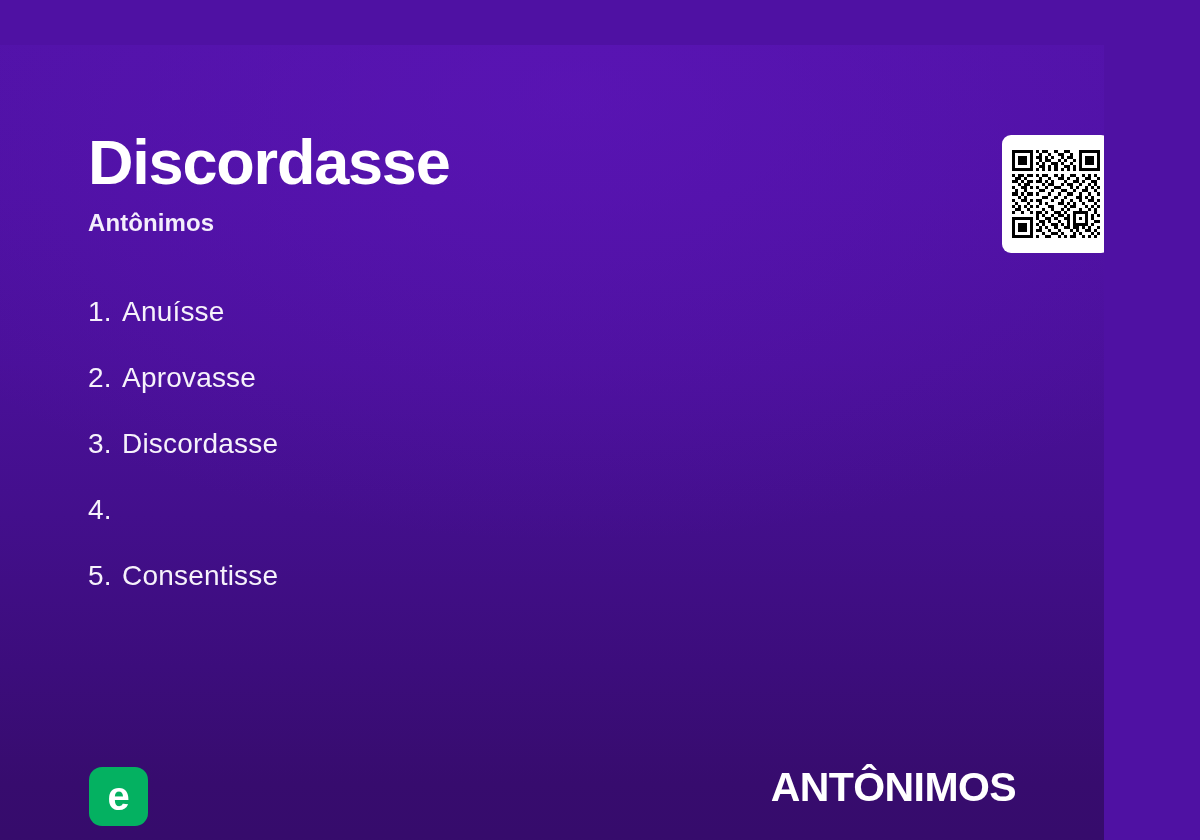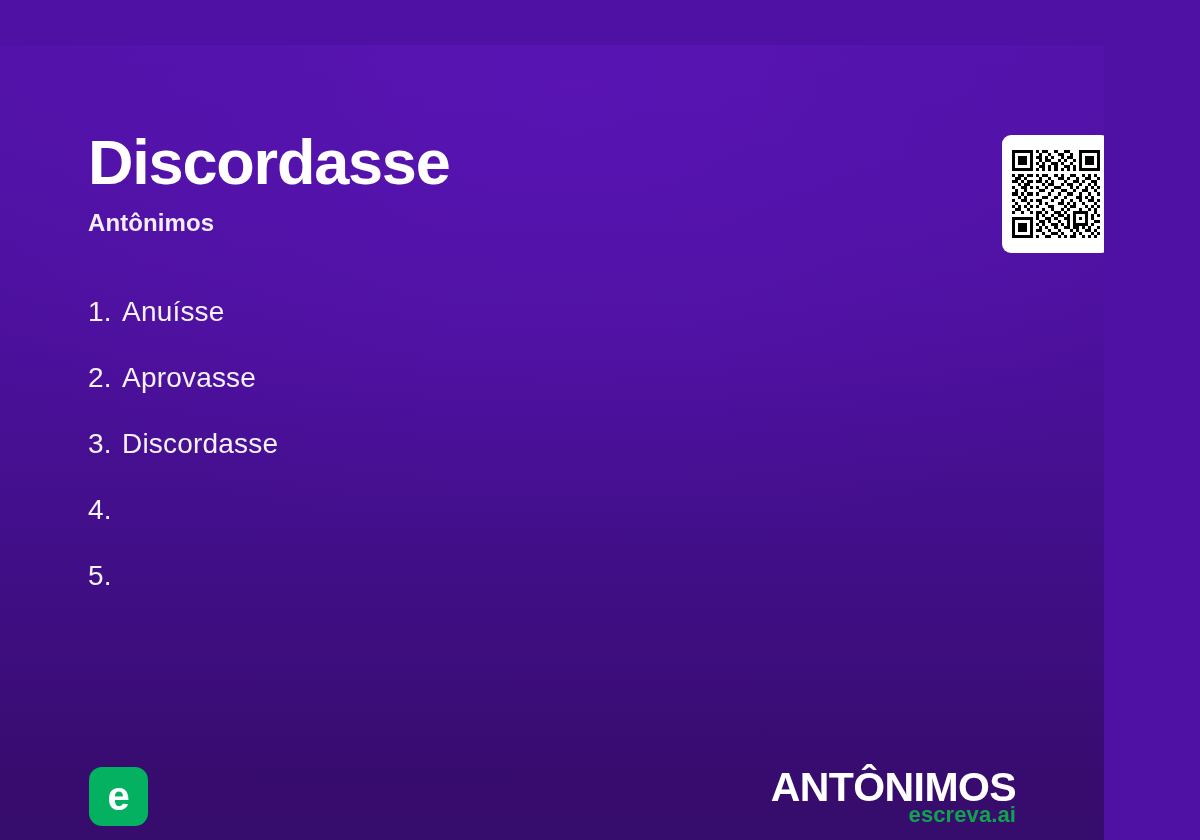--- a/index.html
+++ b/index.html
@@ -179,20 +179,21 @@
     </li>
     <li>
       <span class="rank">3.</span>
       <span class="term">Discordasse</span>
     </li>
     <li>
       <span class="rank">4.</span>
     </li>
     <li>
       <span class="rank">5.</span>
+      <span class="term">Consentisse</span>
     </li>
   </ol>
 
   <div id="qr-panel">
     <span>
       <svg width="88" height="88" viewBox="0 0 29 29" shape-rendering="crispEdges" role="img" aria-label="QR code">
         <rect width="29" height="29" fill="#ffffff"></rect>
         <g fill="#000000">
 
           <rect x="0" y="0" width="7" height="1"></rect>
@@ -438,16 +439,15 @@
       </svg>
     </span>
   </div>
 
   <div id="app-logo">
     <span id="app-logo-letter">e</span>
   </div>
 
   <div id="brand">
     <div id="brand-name">ANTÔNIMOS</div>
-    <div id="brand-domain">escreva.ai</div>
   </div>
 
 </div>
 
 </body></html>

